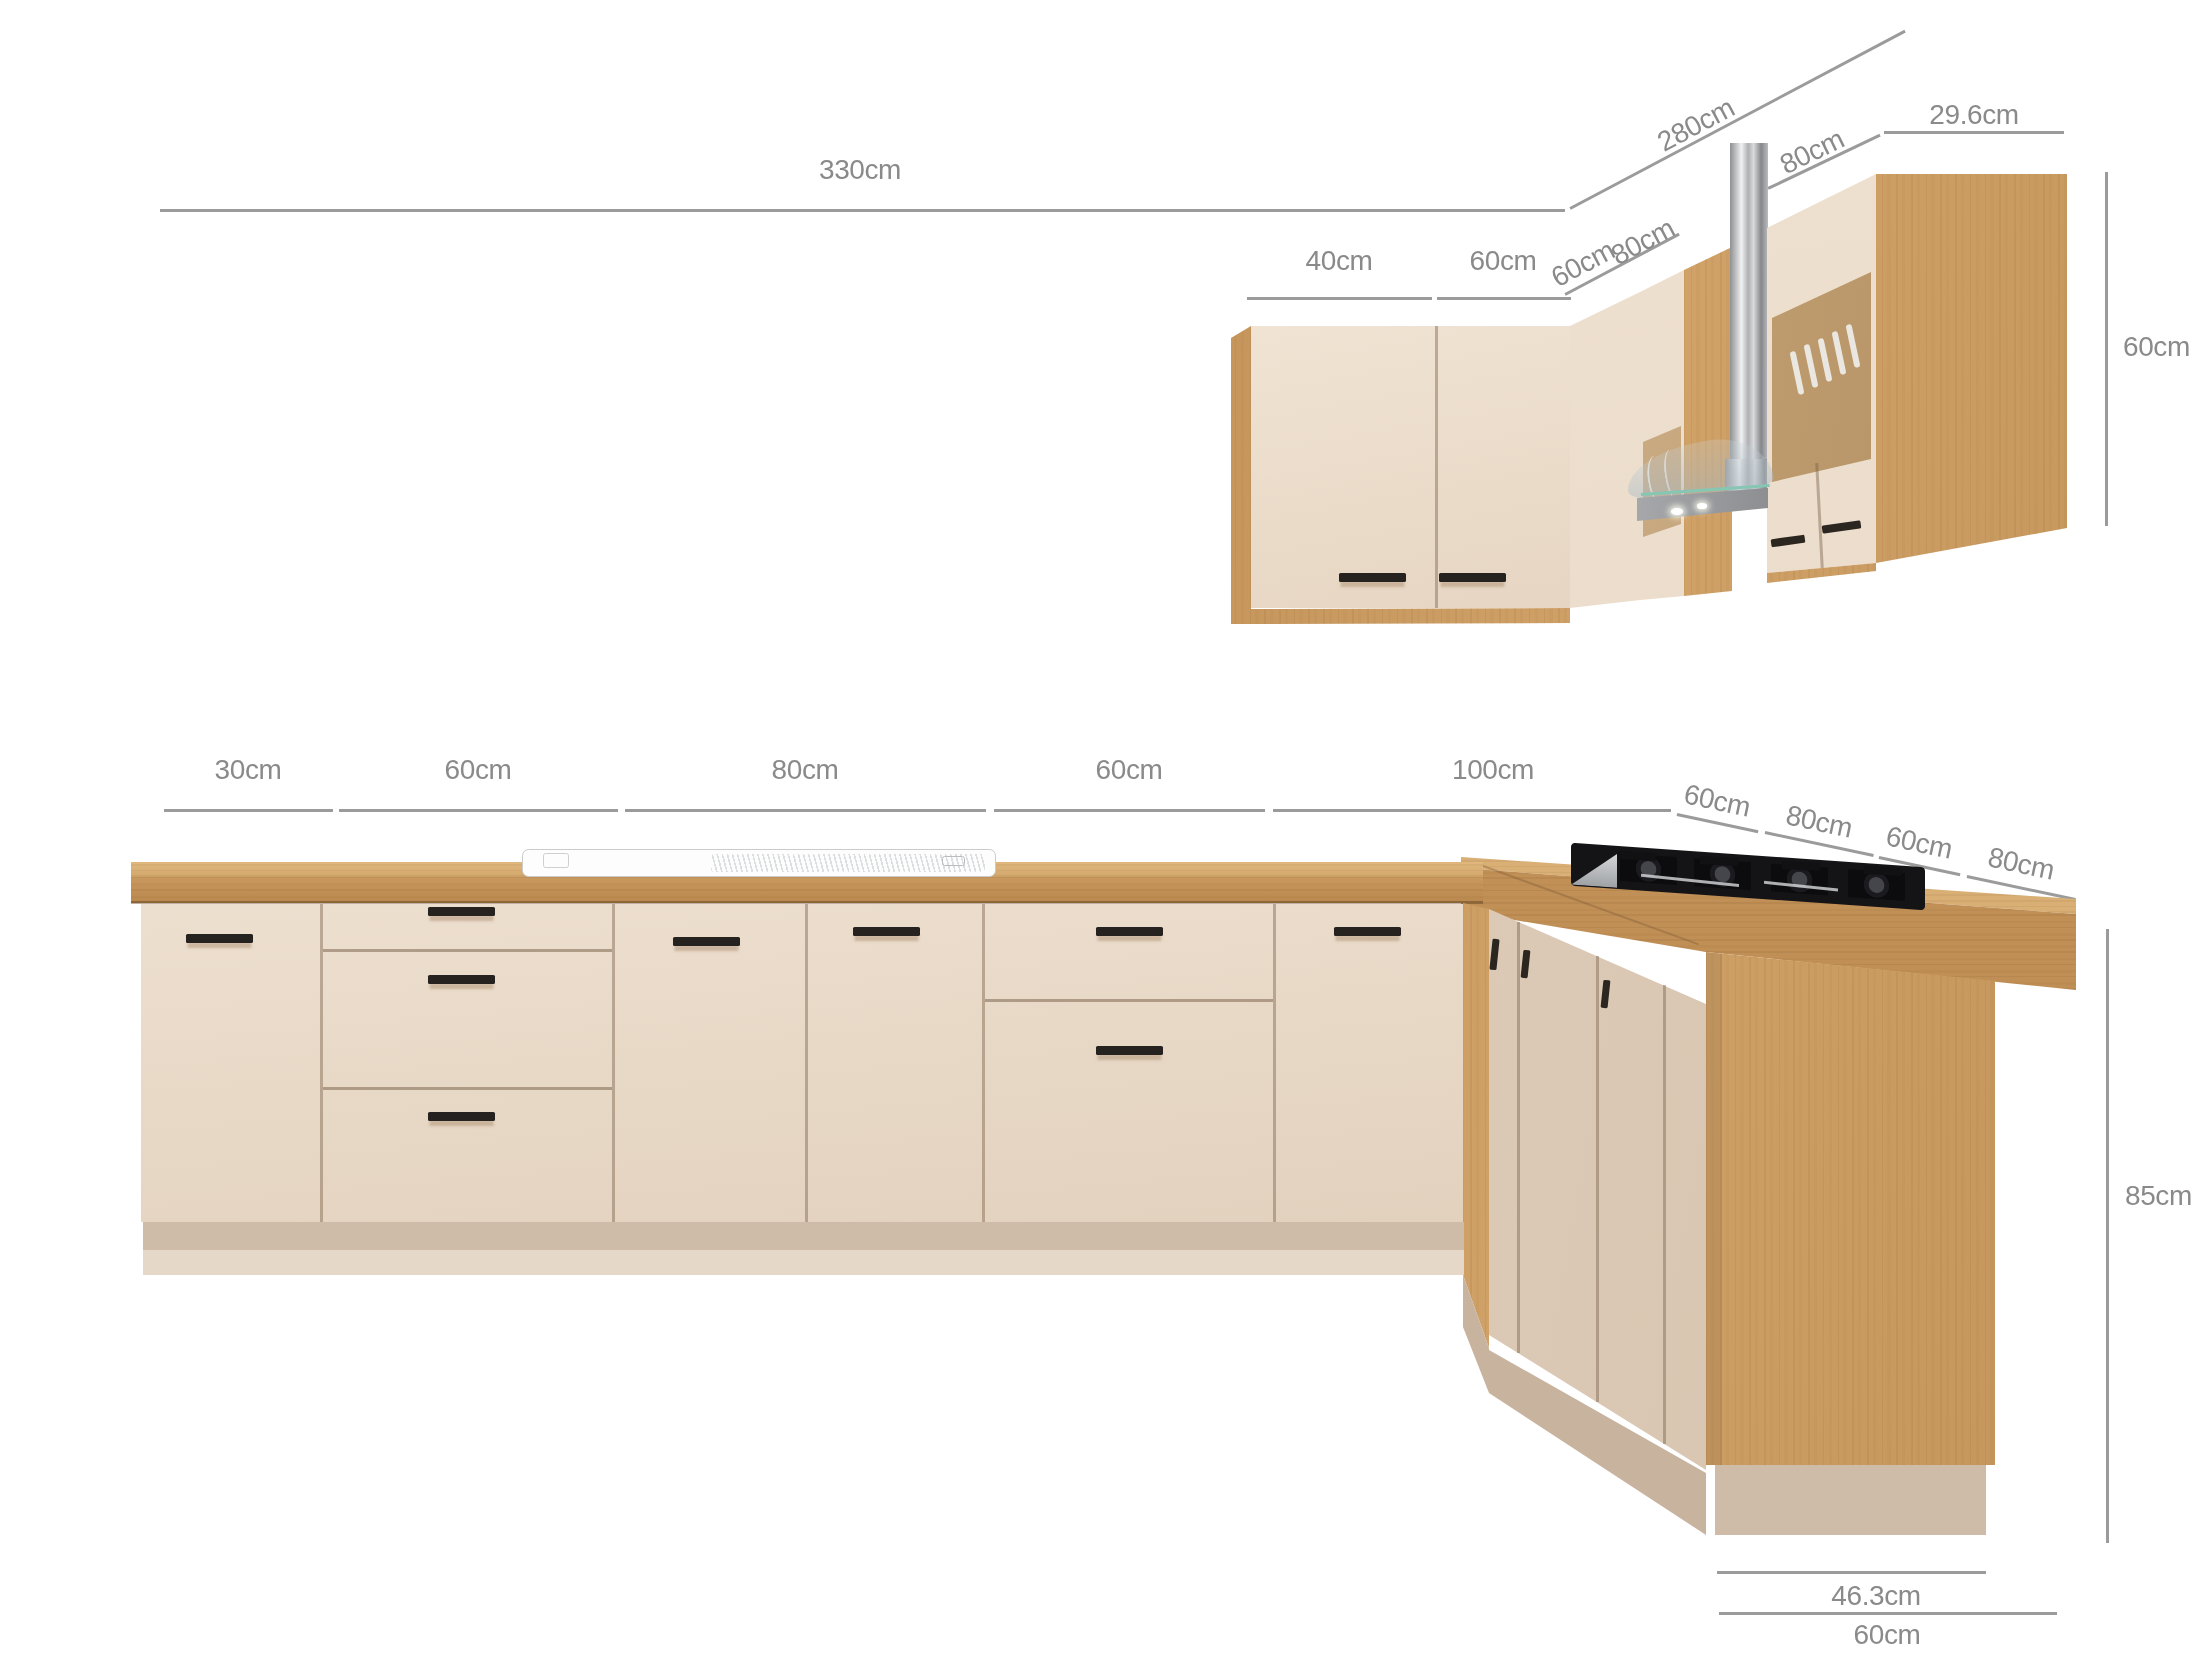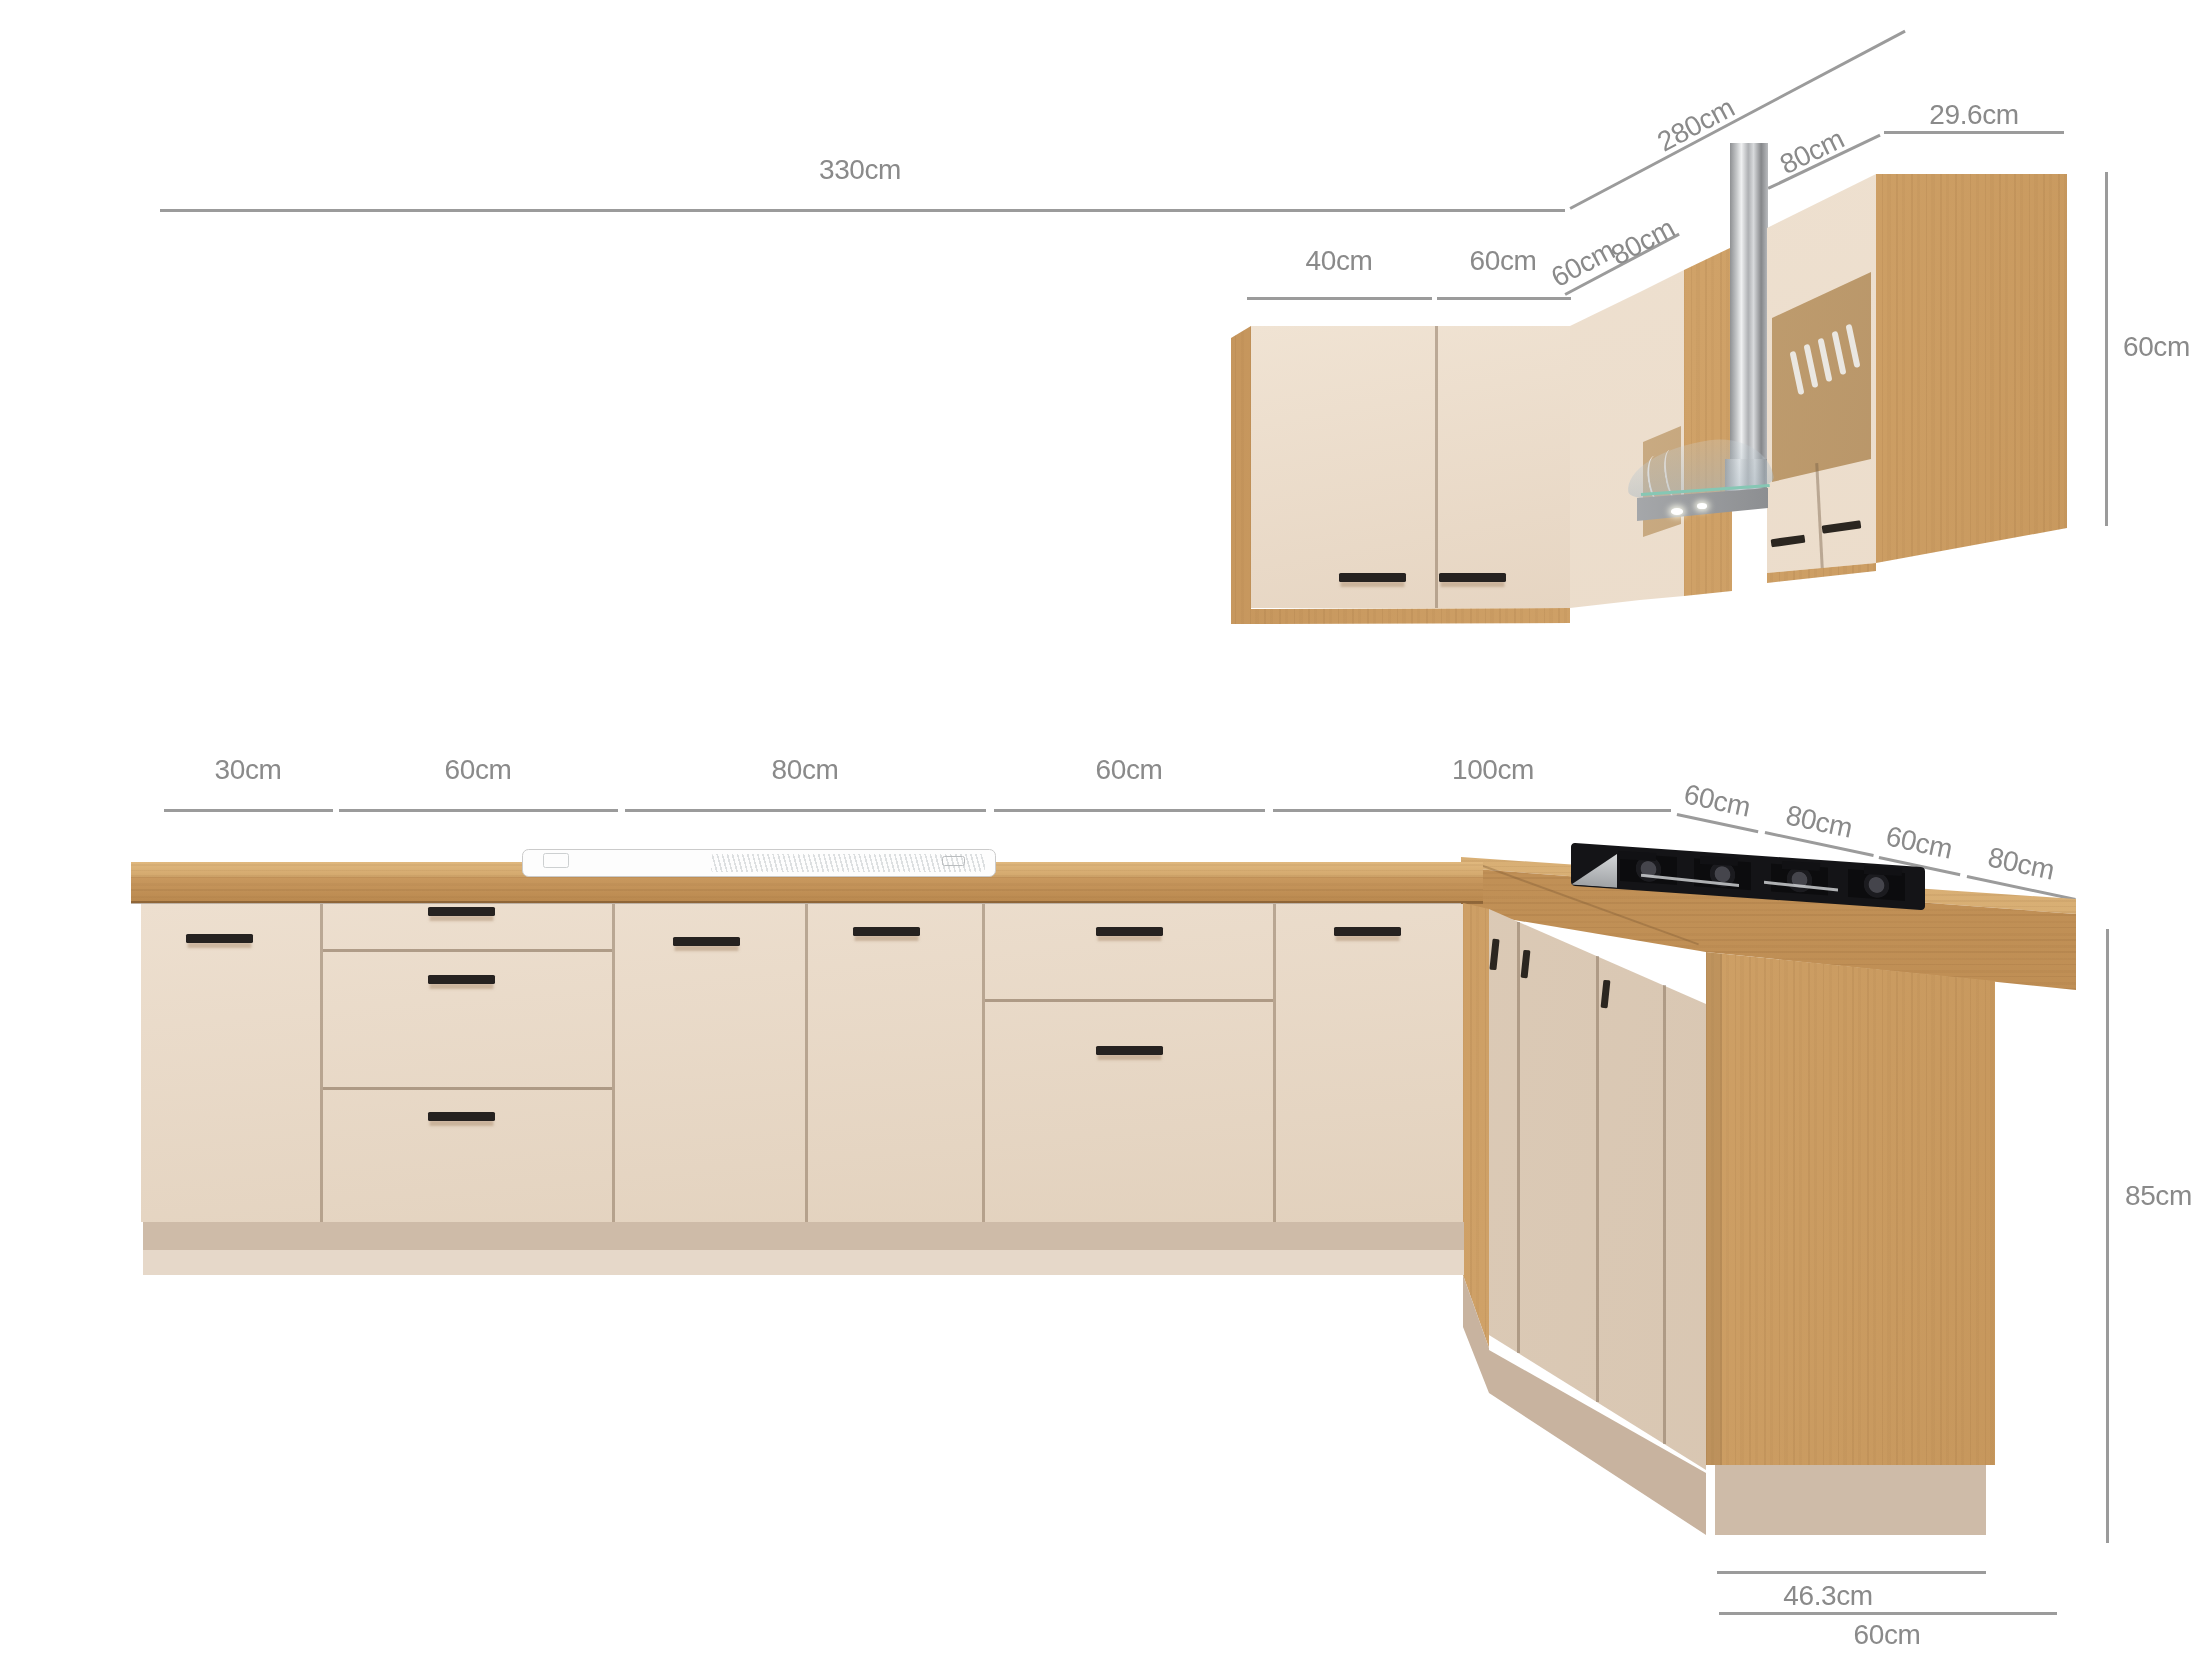--- a/index.html
+++ b/index.html
@@ -102,21 +102,21 @@
   <div class="dim-label" style="left:248px;top:786px;transform:translate(-50%,-100%);">30cm</div>
   <div class="dim-label" style="left:478px;top:786px;transform:translate(-50%,-100%);">60cm</div>
   <div class="dim-label" style="left:805px;top:786px;transform:translate(-50%,-100%);">80cm</div>
   <div class="dim-label" style="left:1129px;top:786px;transform:translate(-50%,-100%);">60cm</div>
   <div class="dim-label" style="left:1493px;top:786px;transform:translate(-50%,-100%);">100cm</div>
   <div class="dim-label" style="left:1717px;top:801px;transform:translate(-50%,-50%) rotate(12deg);">60cm</div>
   <div class="dim-label" style="left:1819px;top:822px;transform:translate(-50%,-50%) rotate(12deg);">80cm</div>
   <div class="dim-label" style="left:1919px;top:843px;transform:translate(-50%,-50%) rotate(12deg);">60cm</div>
   <div class="dim-label" style="left:2021px;top:864px;transform:translate(-50%,-50%) rotate(12deg);">80cm</div>
   <div class="dim-label" style="left:2125px;top:1196px;transform:translate(0,-50%);">85cm</div>
-  <div class="dim-label" style="left:1828px;top:1612px;transform:translate(-50%,-100%);">46.3cm</div>
+  <div class="dim-label" style="left:1876px;top:1612px;transform:translate(-50%,-100%);">46.3cm</div>
   <div class="dim-label" style="left:1887px;top:1651px;transform:translate(-50%,-100%);">60cm</div>
 
   <div class="poly countertop" style="clip-path:polygon(1461px 857px,2076px 899px,2076px 914px,1461px 868px);"></div>
   <div class="poly oakh" style="clip-path:polygon(1461px 868px,2076px 914px,2076px 990px,1706px 952px,1461px 911px);"></div>
   <div class="abs" style="left:1475px;top:862px;width:238px;height:1.6px;background:rgba(120,85,50,.35);transform:rotate(20deg);transform-origin:0 50%;"></div>
 
   <div class="abs" style="left:1571px;top:855px;width:354px;height:43px;background:#141417;border-radius:4.1px;transform:skewY(4deg);overflow:hidden;">
     <div class="abs" style="left:0;top:8.2px;width:46px;height:34px;background:linear-gradient(#d6d8da,#9fa2a5);clip-path:polygon(0 100%,100% 0,100% 100%);"></div>
     <div class="abs" style="left:49px;top:6.6px;width:57px;height:28px;background:radial-gradient(circle at 50% 50%,#45454c 0 7.4px,#1b1b1f 8.2px 12.3px,#0c0c0e 13px);"></div>
     <div class="abs" style="left:123px;top:6.6px;width:57px;height:28px;background:radial-gradient(circle at 50% 50%,#45454c 0 7.4px,#1b1b1f 8.2px 12.3px,#0c0c0e 13px);"></div>

